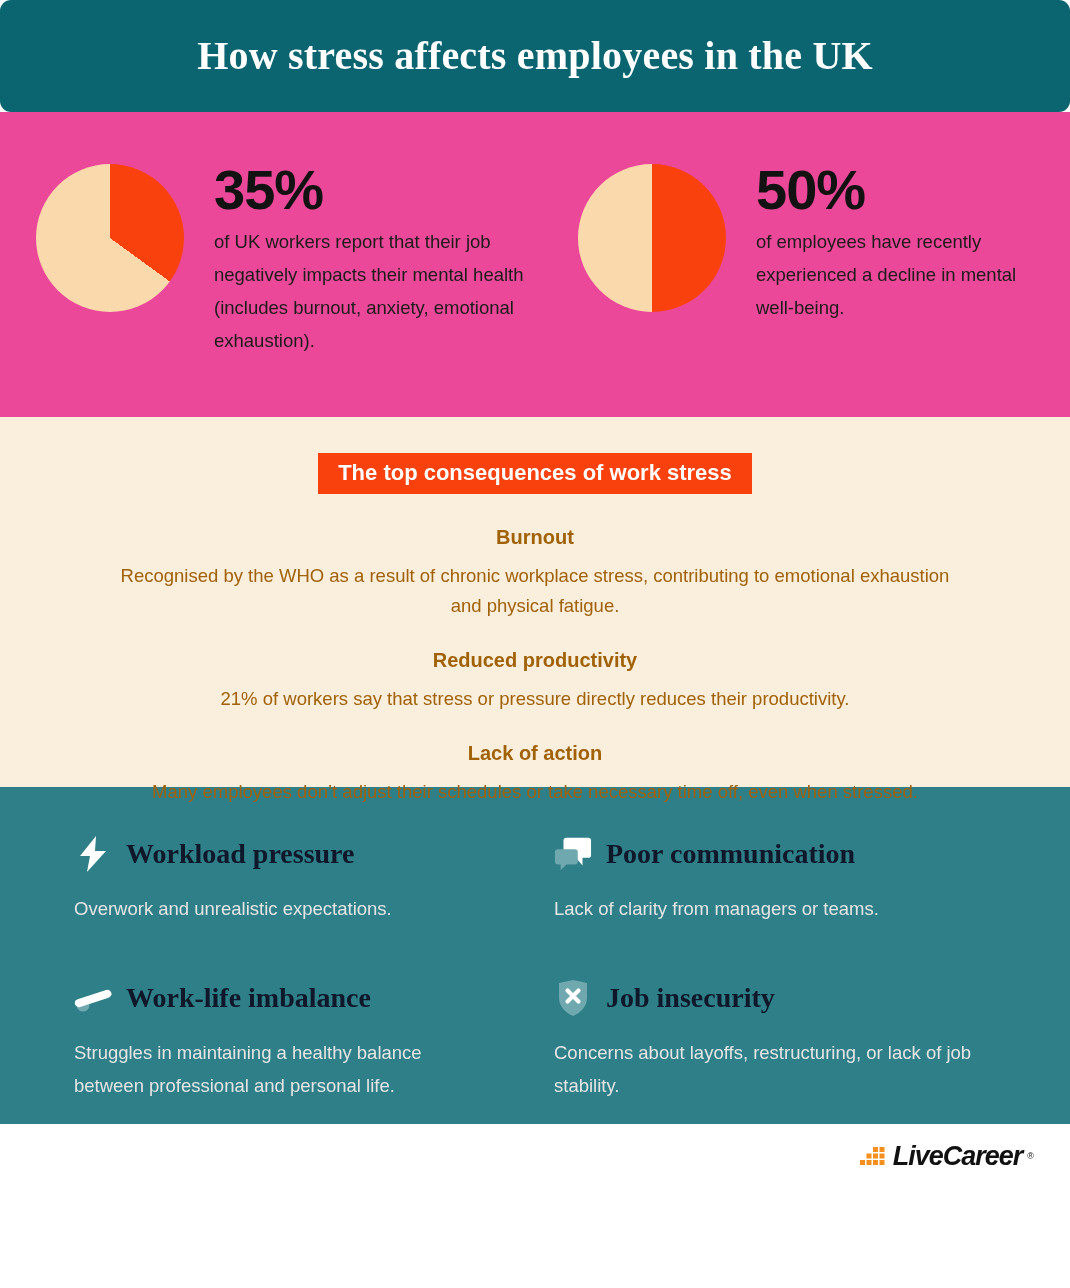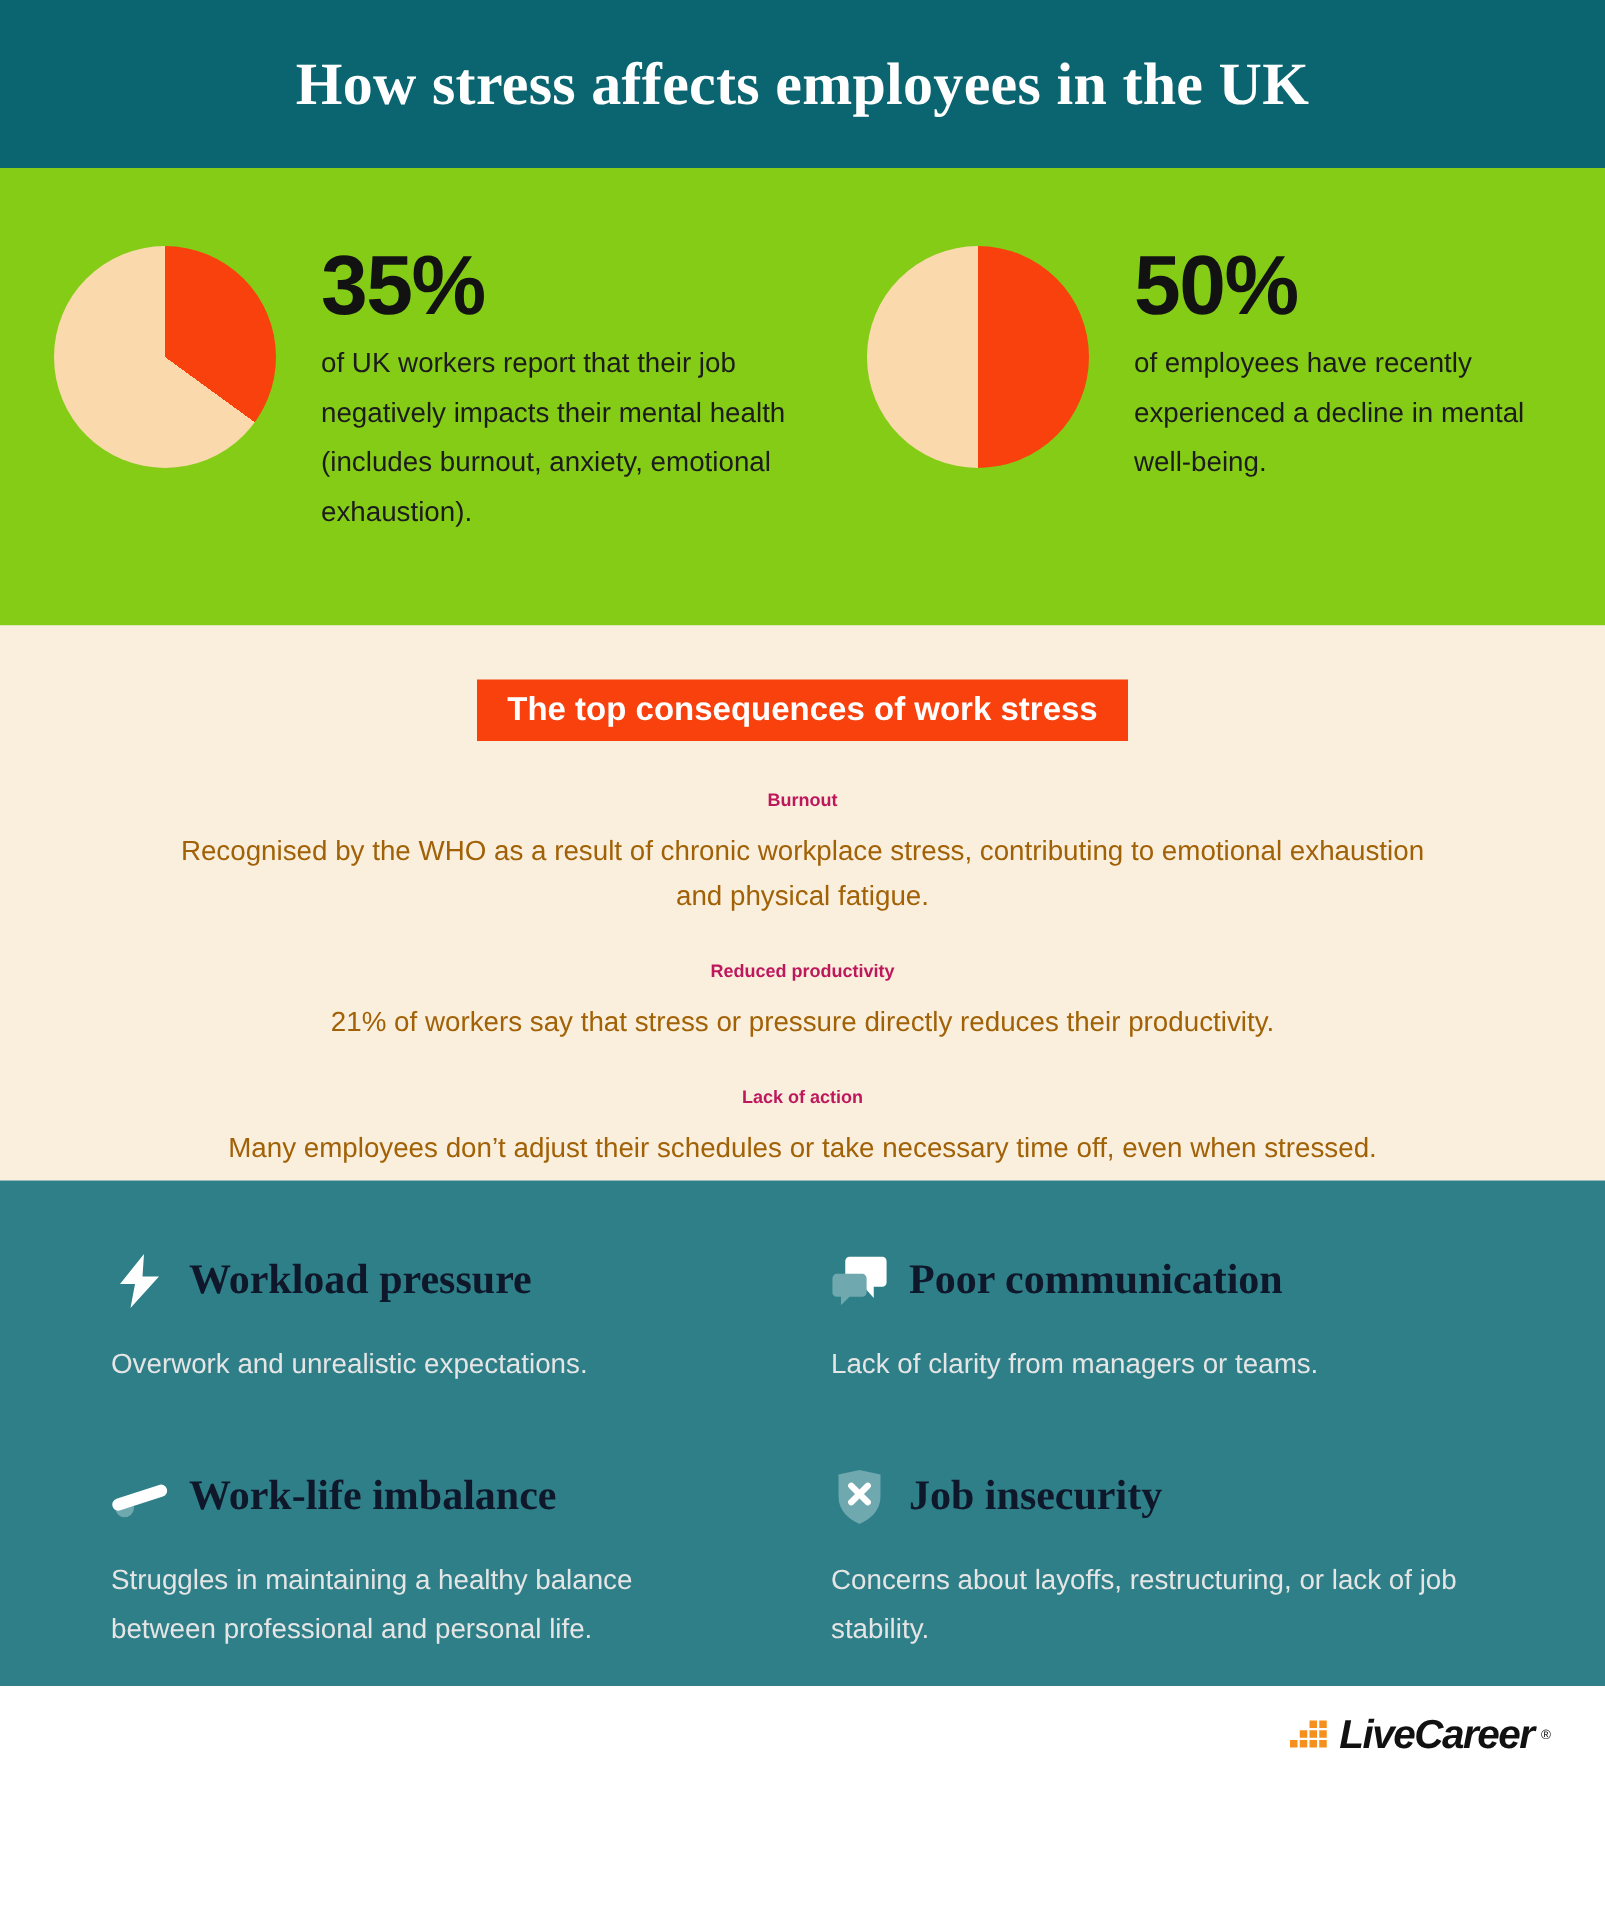--- a/index.html
+++ b/index.html
@@ -11,35 +11,36 @@
   }
   .page { position:relative; width:1070px; height:1288px; background:#ffffff; }
 
   
   .header {
     height:112px;
     background:#0B6571;
     display:flex;
     align-items:center;
     justify-content:center;
+    border-radius:11px;
   }
   .header-title {
     font-family:"Liberation Serif", serif;
     font-weight:700;
     font-size:40px;
     color:#ffffff;
     letter-spacing:0.2px;
     text-align:center;
     line-height:1;
   }
 
   
   .stats-band {
     height:305px;
-    background:#84cc16;
+    background:#ec4899;
     display:flex;
     padding:48px 0 0 0;
   }
   .stat {
     display:flex;
     align-items:flex-start;
   }
   .stat-a { width:540px; padding-left:36px; }
   .stat-b { width:530px; padding-left:38px; }
 
@@ -85,23 +86,23 @@
     background:#F8410D;
     color:#ffffff;
     font-size:22px;
     font-weight:700;
     padding:8px 20px 10px 20px;
     line-height:1.05;
   }
   .cons-item { margin-top:28px; }
   .cons-item.first { margin-top:32px; }
   .cons-title {
-    font-size:12px;
-    font-weight:700;
-    color:#be185d;
+    font-size:20px;
+    font-weight:700;
+    color:#a16207;
     margin-bottom:12px;
   }
   .cons-body {
     font-size:18.5px;
     color:#a16207;
     line-height:1.62;
     max-width:860px;
     margin:0 auto;
   }
 

